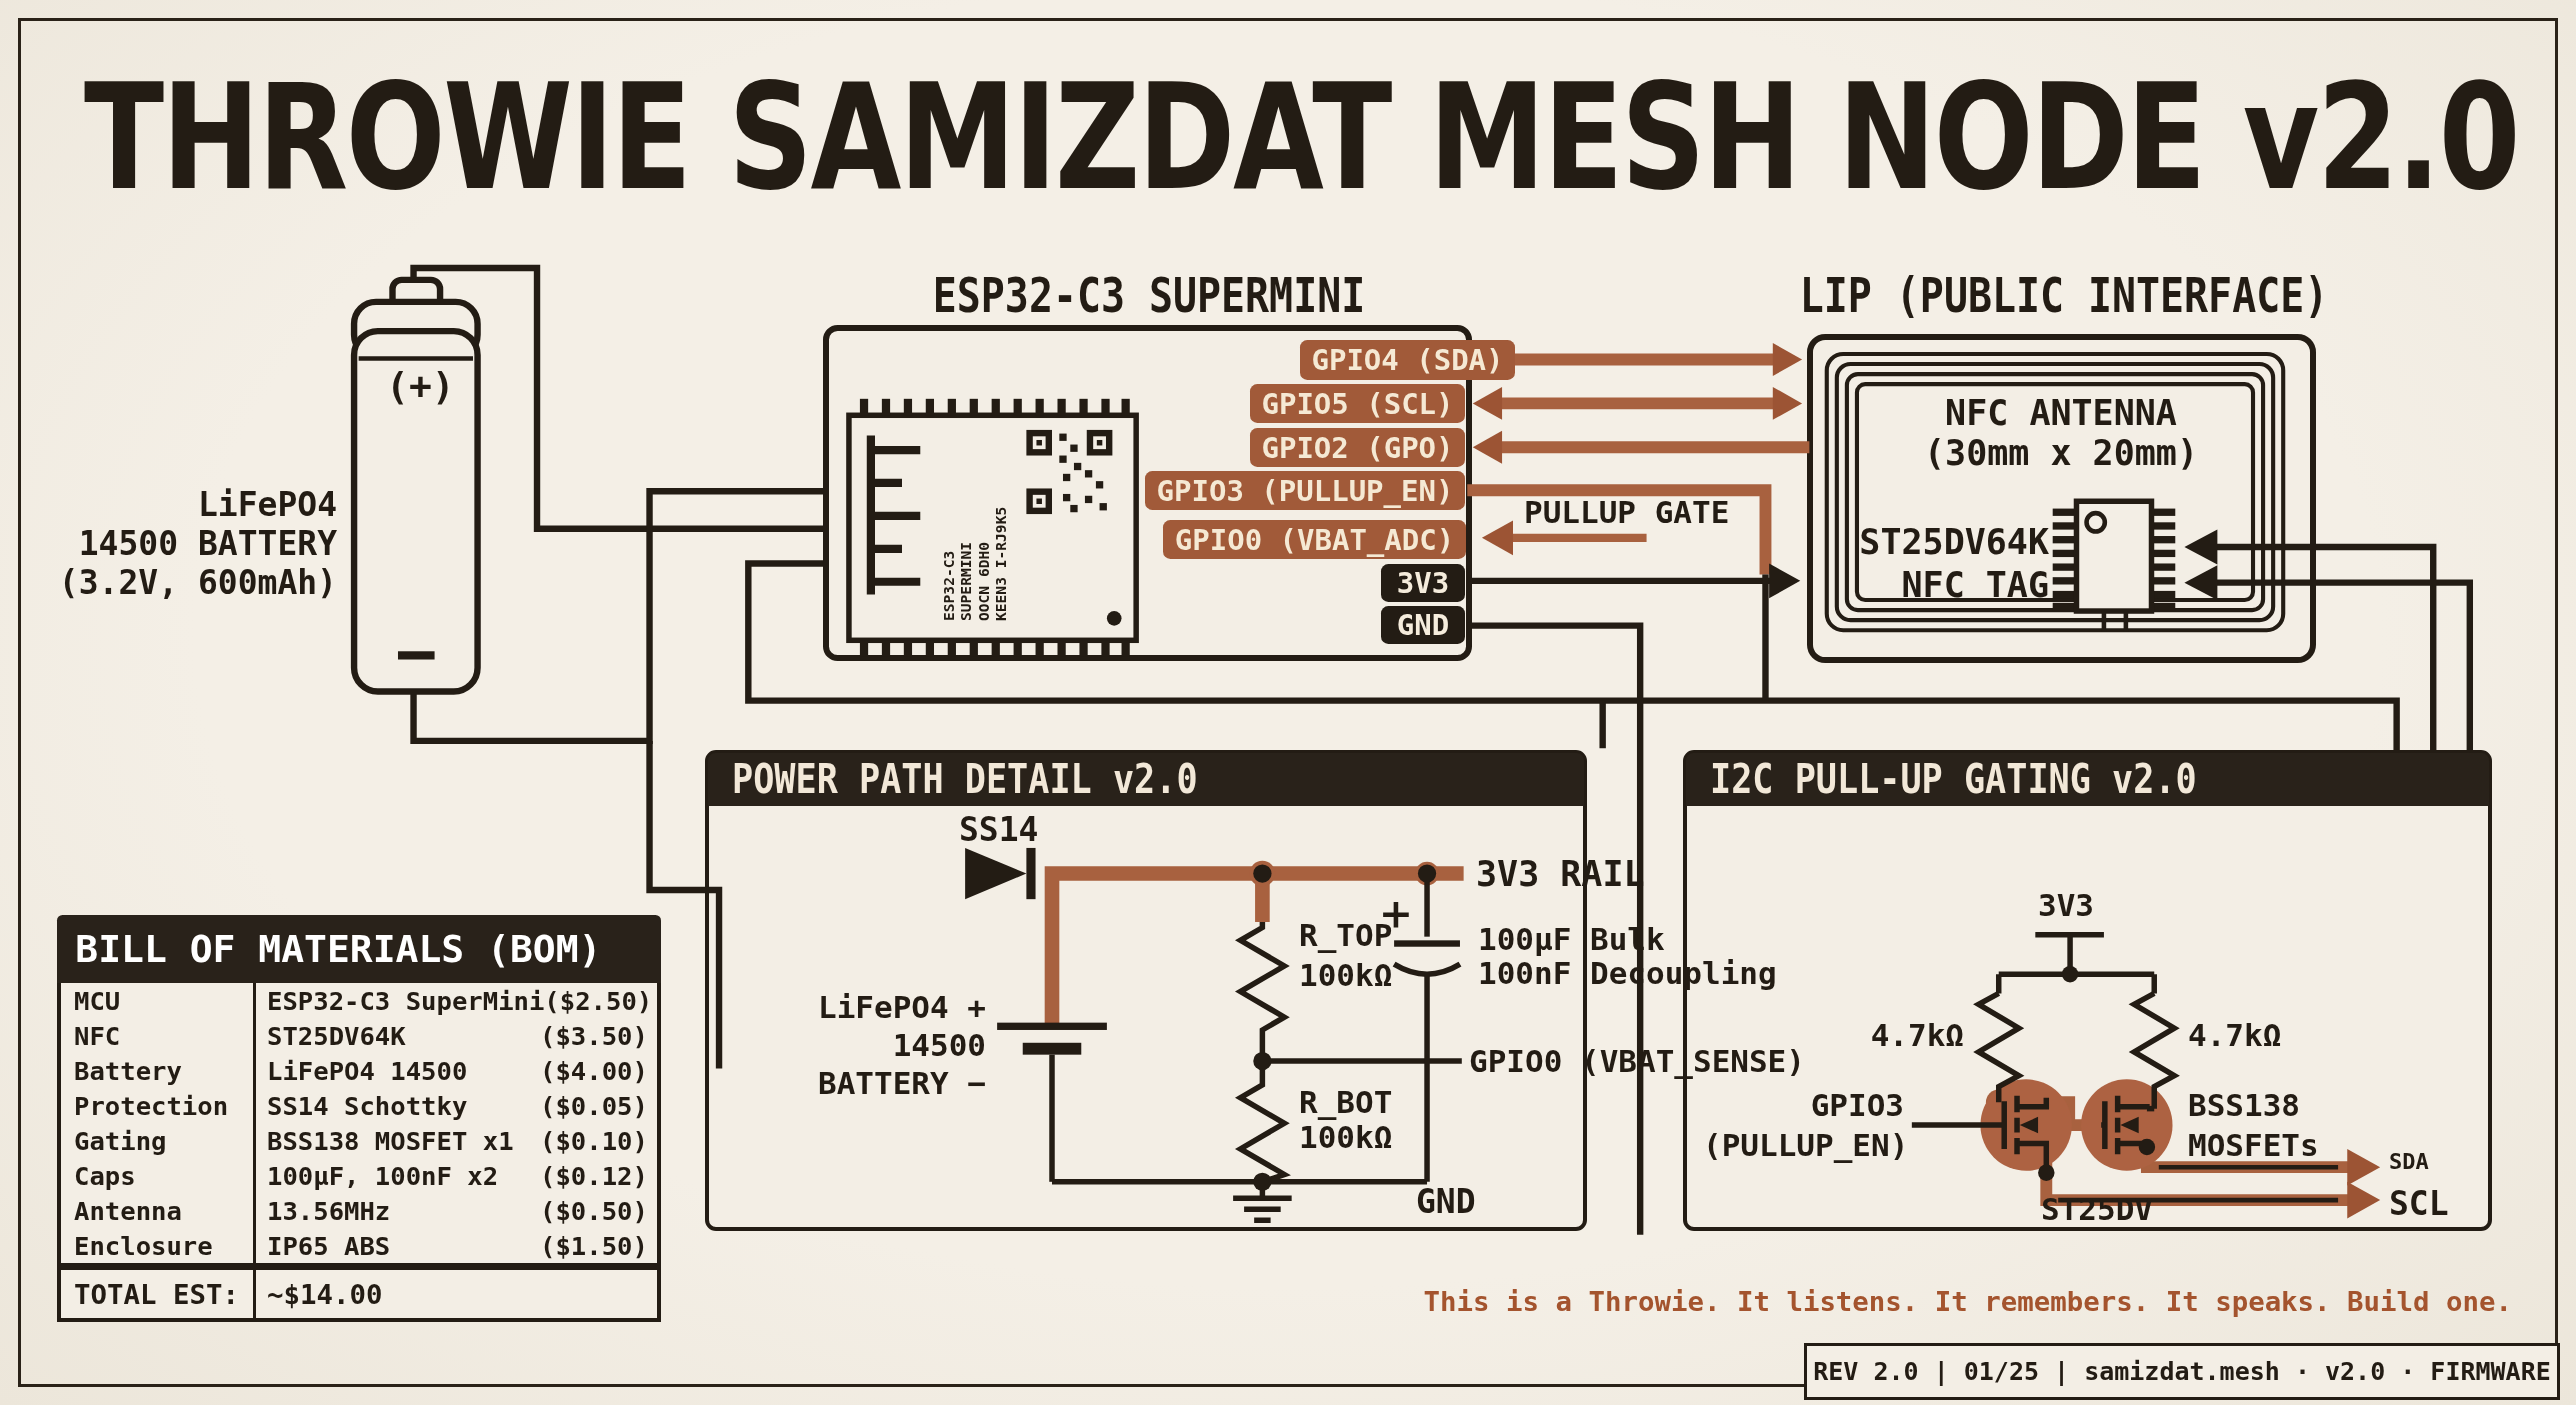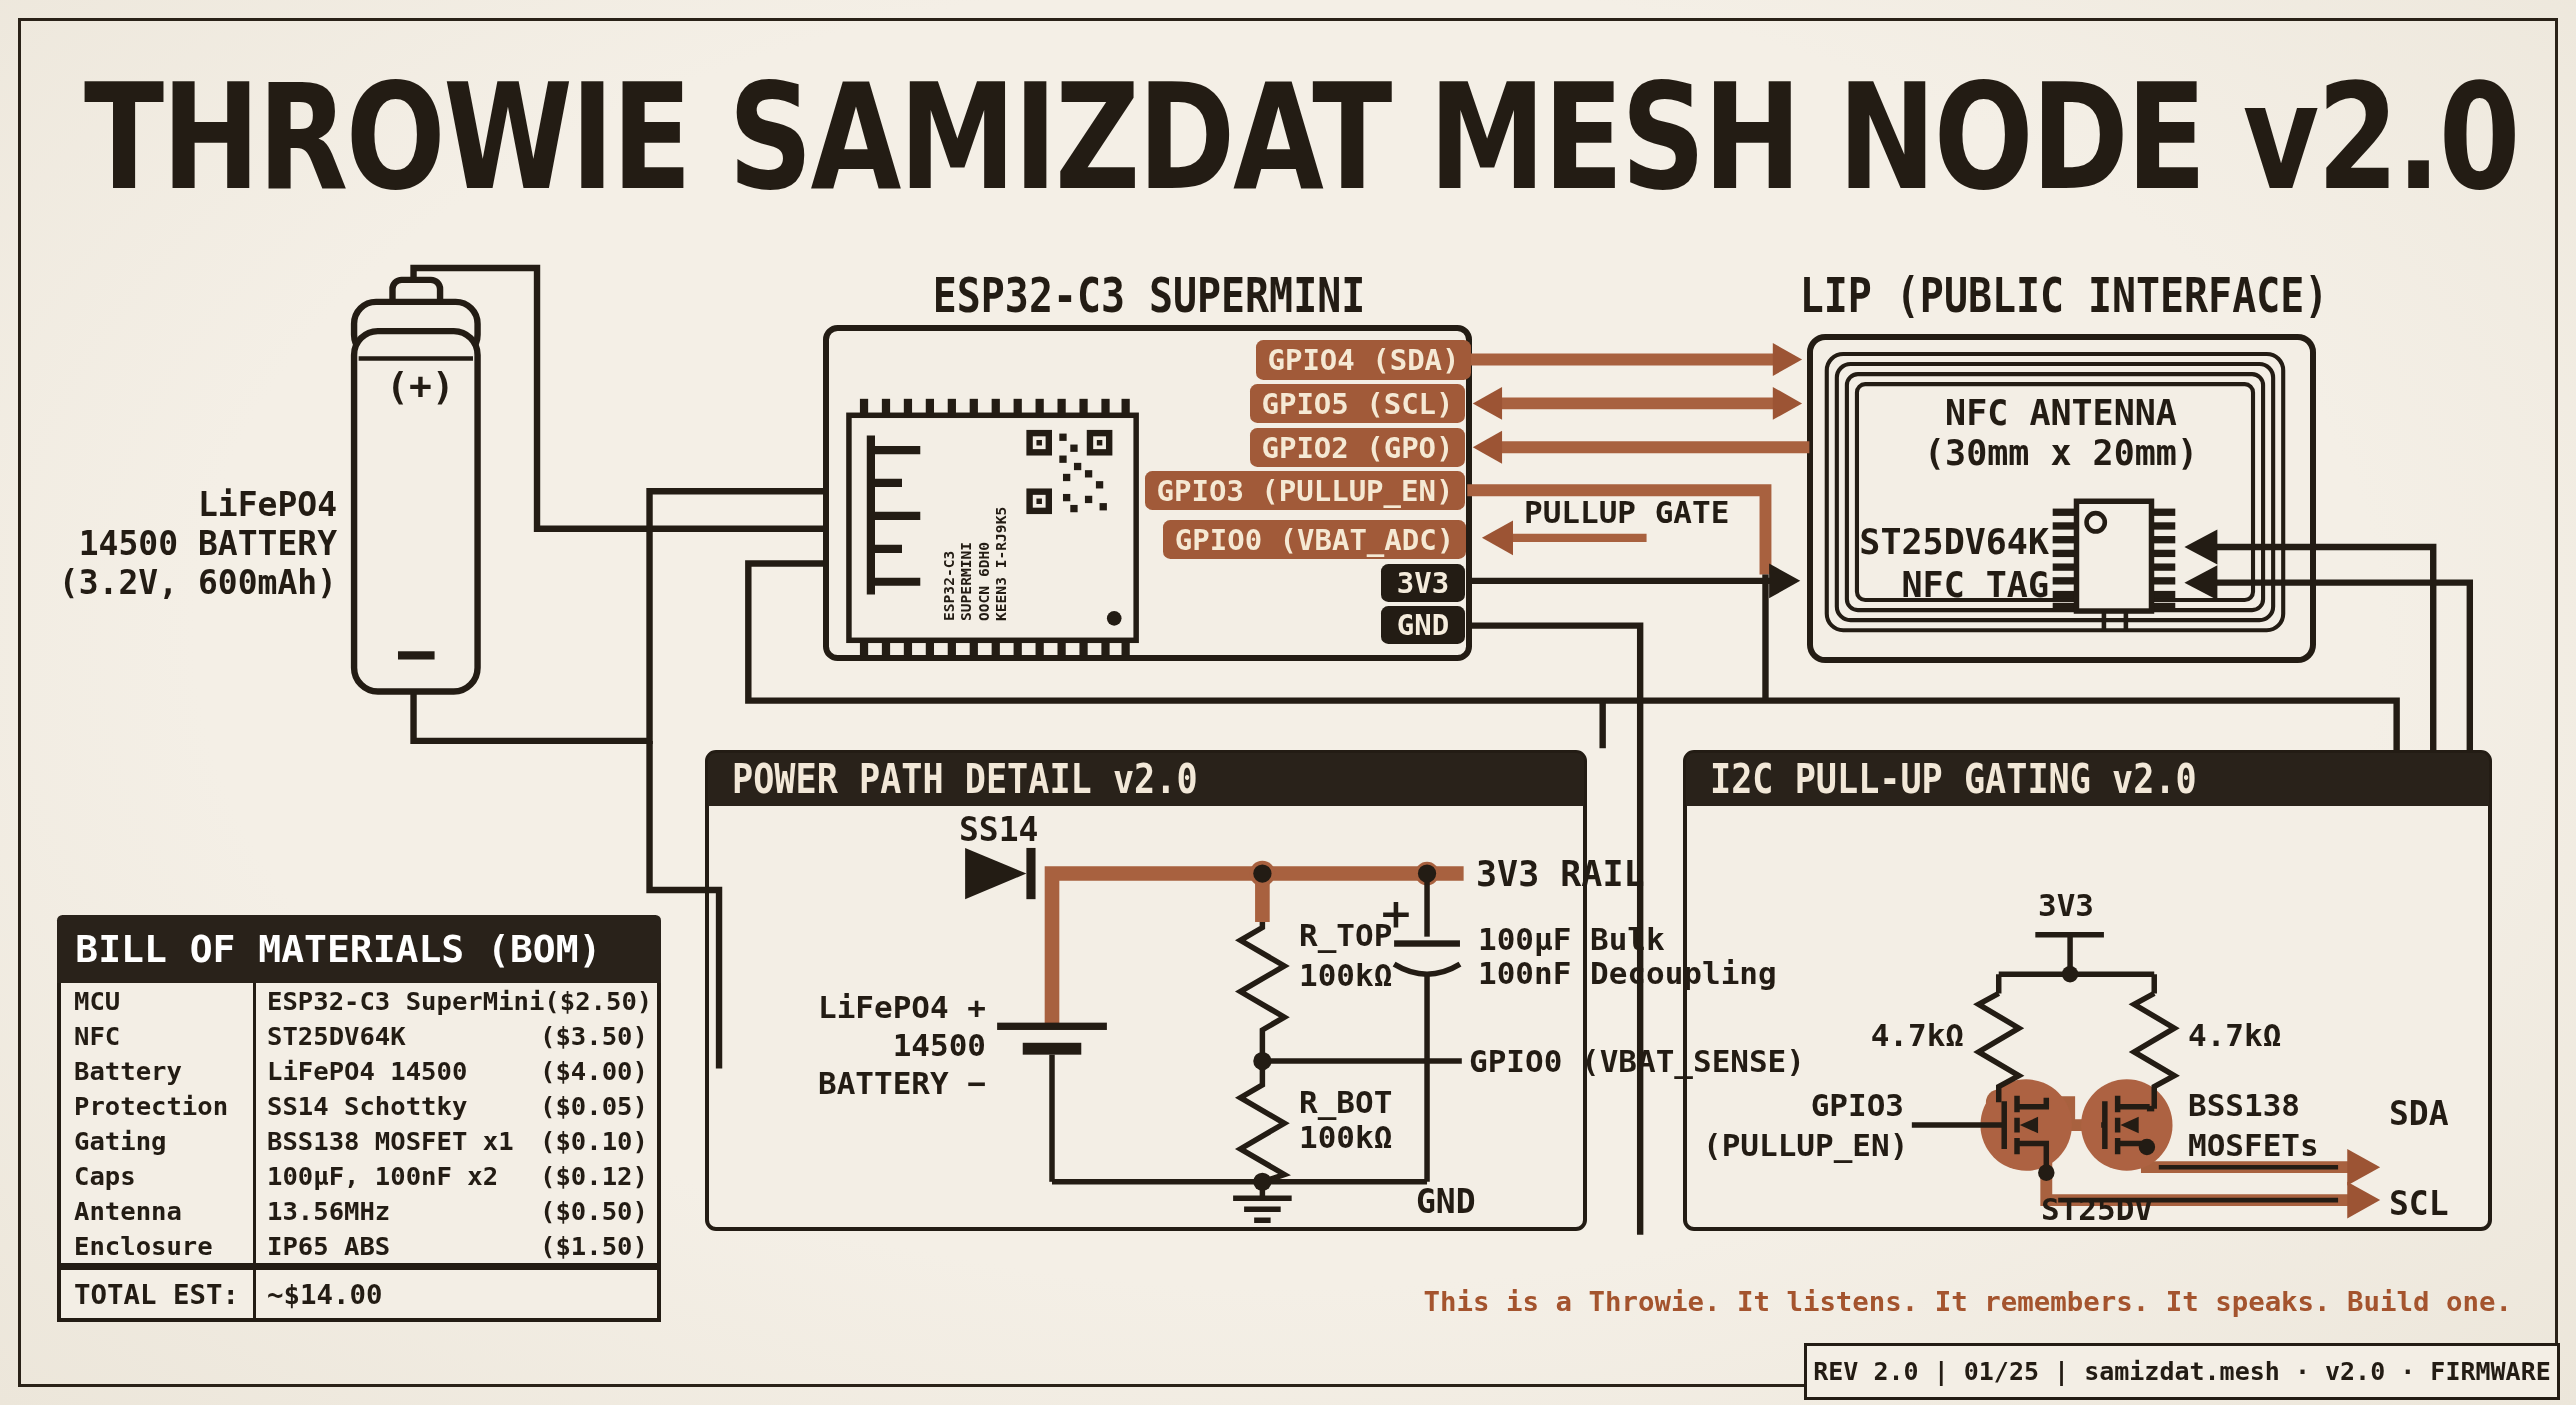--- a/index.html
+++ b/index.html
@@ -53,21 +53,21 @@
   <div class="txt section-title" style="left:1784px;top:267px;width:560px;">LIP (PUBLIC INTERFACE)</div>
 
   <div class="boardbox" style="left:823px;top:325px;width:637px;height:324px;"></div>
   <div class="boardbox" style="left:1807px;top:334px;width:497px;height:317px;border-radius:18.3px;"></div>
 
   <div class="txt rightal" style="left:55px;top:485px;width:282px;font-size:33px;line-height:39px;"><span>LiFePO4
 14500 BATTERY
 (3.2V, 600mAh)</span></div>
   <div class="txt" style="left:386px;top:364px;width:64px;font-size:38px;text-align:center;">(+)</div>
 
-  <div class="pill" style="left:1256px;top:340px;width:215px;height:40px;">
+  <div class="pill" style="left:1300px;top:340px;width:215px;height:40px;">
       <span>GPIO4 (SDA)</span>
     </div>
   <div class="pill" style="left:1250px;top:384px;width:215px;height:39px;">
       <span>GPIO5 (SCL)</span>
     </div>
   <div class="pill" style="left:1250px;top:428px;width:215px;height:39px;">
       <span>GPIO2 (GPO)</span>
     </div>
   <div class="pill" style="left:1145px;top:471px;width:320px;height:39px;">
       <span>GPIO3 (PULLUP_EN)</span>
@@ -119,21 +119,21 @@
     </div>
   </div>
   <div class="txt" style="left:2038px;top:887px;font-size:31px;">3V3</div>
   <div class="txt rightal" style="left:1843px;top:1017px;width:121px;font-size:31px;">4.7kΩ</div>
   <div class="txt" style="left:2188px;top:1017px;font-size:31px;">4.7kΩ</div>
   <div class="txt rightal" style="left:1703px;top:1085px;width:201px;font-size:31px;line-height:40px;">GPIO3
 (PULLUP_EN)</div>
   <div class="txt" style="left:2188px;top:1085px;font-size:31px;line-height:40px;">BSS138
 MOSFETs</div>
   <div class="txt" style="left:2033px;top:1191px;width:128px;text-align:center;font-size:31px;">ST25DV</div>
-  <div class="txt" style="left:2389px;top:1094px;font-size:33px;">SDA</div>
+  <div class="txt" style="left:2389px;top:1149px;font-size:22px;">SDA</div>
   <div class="txt" style="left:2389px;top:1184px;font-size:33px;">SCL</div>
 
   <div id="bom">
     <div id="bom-header">BILL OF MATERIALS (BOM)</div>
     <div id="bom-body">
       <div class="bom-row">
           <div class="bom-cat">MCU</div>
           <div class="bom-rest">
             <div class="bom-part">ESP32-C3 SuperMini</div>
             <div class="bom-price">($2.50)</div>

